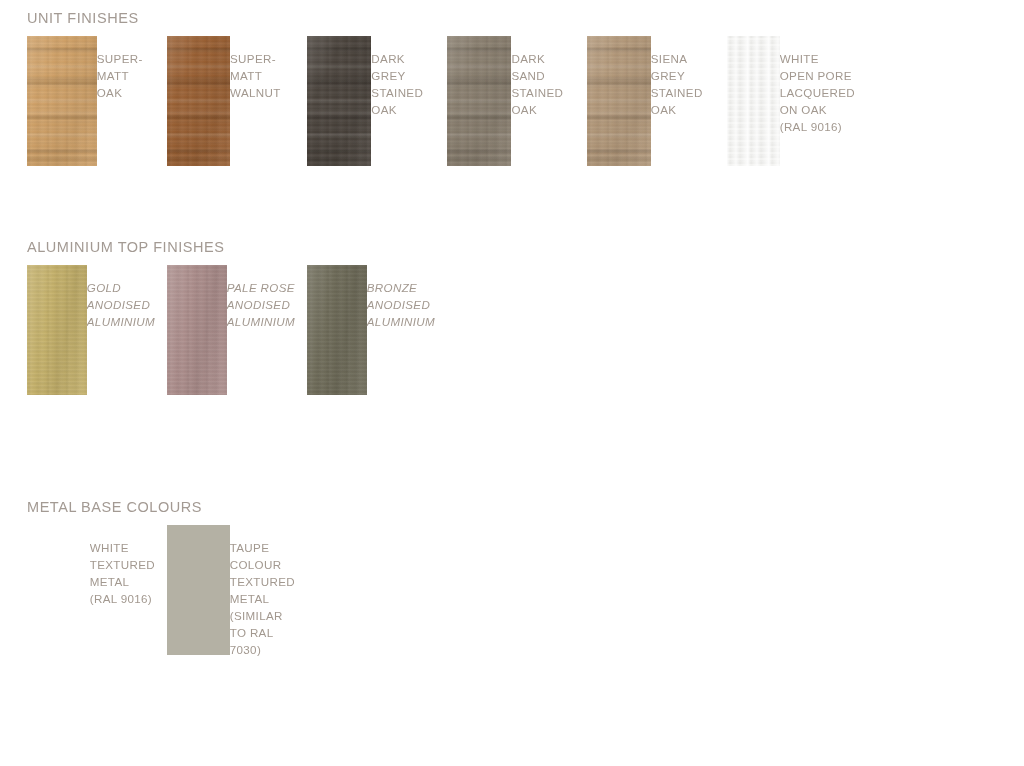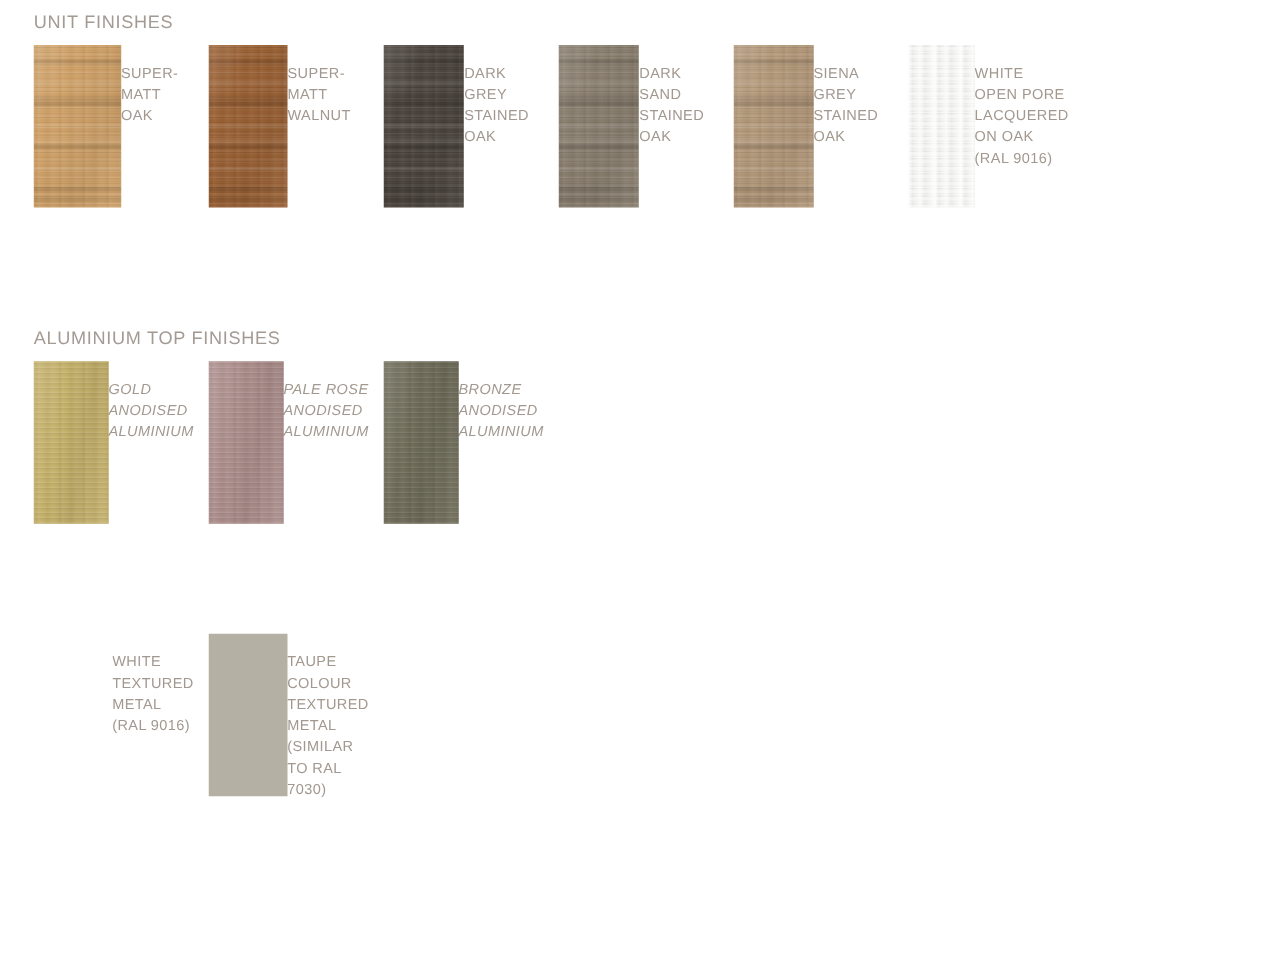--- a/index.html
+++ b/index.html
@@ -257,21 +257,21 @@
             <div class="grain w2"></div>
         </div>
         <div class="swatch-label">WHITE OPEN PORE
 LACQUERED ON OAK
 (RAL 9016)</div>
       </div>
 
     </div>
   </div>
 
-  <div class="section" style="position:absolute; left:27px; top:262px;">
+  <div class="section" style="position:absolute; left:27px; top:238px;">
     <div class="section-title">ALUMINIUM TOP FINISHES</div>
     <div class="swatch-row" style="margin-top:9px;font-style:italic;">
 
       <div class="swatch-cell">
         <div class="swatch" style="background-color:#c5b169;">
           <div class="grain m1"></div>
             <div class="grain l3"></div>
             <div class="grain m2"></div>
         </div>
         <div class="swatch-label">GOLD ANODISED
@@ -295,20 +295,21 @@
             <div class="grain m2"></div>
         </div>
         <div class="swatch-label">BRONZE ANODISED
 ALUMINIUM</div>
       </div>
 
     </div>
   </div>
 
   <div class="section" style="position:absolute; left:27px; top:498px;">
+    <div class="section-title">METAL BASE COLOURS</div>
     <div class="swatch-row" style="margin-top:9px;">
 
       <div class="swatch-cell">
         <div class="swatch empty" style="background-color:#ffffff;"></div>
         <div class="swatch-label">WHITE TEXTURED
 METAL (RAL 9016)</div>
       </div>
 
 
       <div class="swatch-cell">

